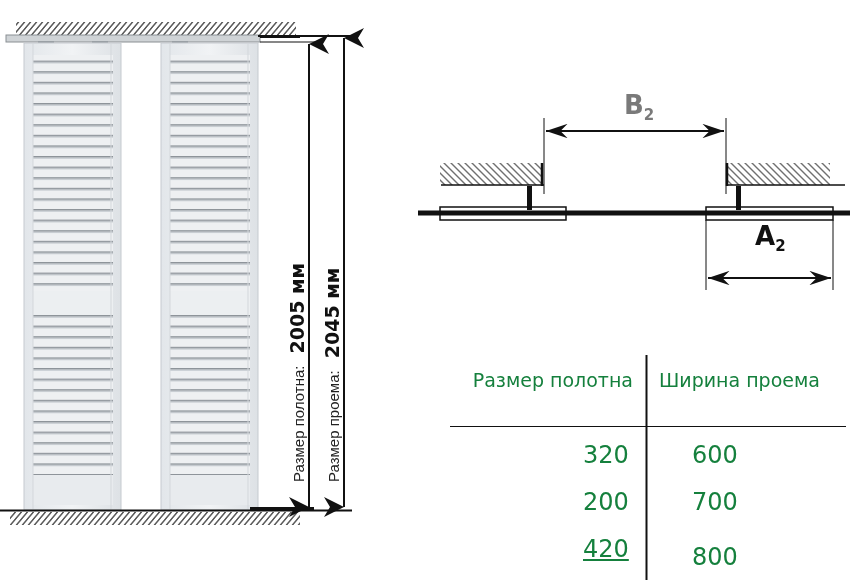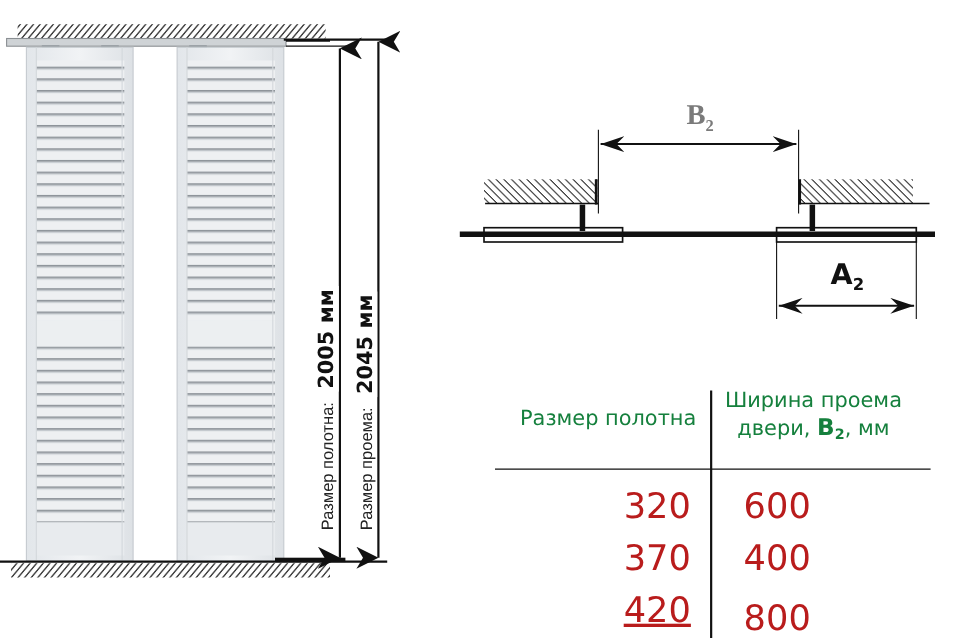--- a/index.html
+++ b/index.html
@@ -4,21 +4,21 @@
 <style>
   html, body { margin:0; padding:0; background:#ffffff; }
   body { width:868px; height:580px; position:relative; overflow:hidden; font-family:"DejaVu Sans", sans-serif; color:#111; }
   svg { position:absolute; left:0; top:0; }
   .vlabel { position:absolute; transform-origin:0 0; transform:rotate(-90deg); white-space:nowrap; }
   .dim-num { font-family:"DejaVu Sans", sans-serif; font-weight:bold; font-size:19px; color:#111; }
   .dim-cap { font-family:"Liberation Sans", sans-serif; font-size:15px; color:#222; }
   .hdr { position:absolute; font-size:19px; line-height:24px; color:#15803d; }
   .hdr b { font-weight:bold; font-size:21px; }
   .hdr sub { font-weight:bold; font-size:13px; vertical-align:-4px; }
-  .cell { position:absolute; font-size:32px; color:#b91c1c; }
+  .cell { position:absolute; font-size:24px; color:#15803d;margin-left:16px; }
   .letter { position:absolute; font-weight:bold; font-size:26px; }
   .letter sub { font-size:15px; vertical-align:-6px; }
 </style>
 </head>
 <body>
 
 <svg width="868" height="580" viewBox="0 0 868 580">
   <defs>
     <pattern id="hatchFwd" width="6" height="14" patternUnits="userSpaceOnUse" patternTransform="skewX(-40)">
       <line x1="1" y1="0" x2="1" y2="14" stroke="#333" stroke-width="1.6"></line>
@@ -127,35 +127,32 @@
 
 <div class="vlabel" style="left:286px; top:482px;">
   <span class="dim-cap">Размер полотна:</span>
   <span class="dim-num" style="margin-left:4px; background:#fff; padding:0 3px;">2005 мм</span>
 </div>
 <div class="vlabel" style="left:321px; top:482px;">
   <span class="dim-cap">Размер проема:</span>
   <span class="dim-num" style="margin-left:4px; background:#fff; padding:0 3px;">2045 мм</span>
 </div>
 
-<div class="letter" style="left:624px; top:90px; color:#7a7a7a;font-family:Liberation Serif, serif;">
+<div class="letter" style="left:624px; top:90px; color:#7a7a7a;">
   <span>B</span><sub>2</sub>
 </div>
-<div class="letter" style="left:755px; top:235px; color:#111;">
+<div class="letter" style="left:755px; top:221px; color:#111;">
   <span>A</span><sub>2</sub>
 </div>
 
 <div class="hdr" style="right:235px; top:368px; text-align:right;">
   <div>Размер полотна</div>
 </div>
-<div class="hdr" style="left:659px; top:352px; text-align:center;">
+<div class="hdr" style="left:659px; top:368px; text-align:right;">
   <div>Ширина проема</div>
-  <div>
-    <span>двери, </span><b>B</b><sub>2</sub><span>, мм</span>
-  </div>
 </div>
 
 <div class="cell" style="left:567px; top:441px;">320</div>
 <div class="cell" style="left:676px; top:441px;text-align:right;">600</div>
-<div class="cell" style="left:567px; top:488px;">370</div>
-<div class="cell" style="left:676px; top:488px;">400</div>
+<div class="cell" style="left:567px; top:488px;">200</div>
+<div class="cell" style="left:676px; top:488px;">700</div>
 <div class="cell" style="left:567px; top:535px;text-decoration:underline;">420</div>
 <div class="cell" style="left:676px; top:543px;">800</div>
 
 </body></html>

